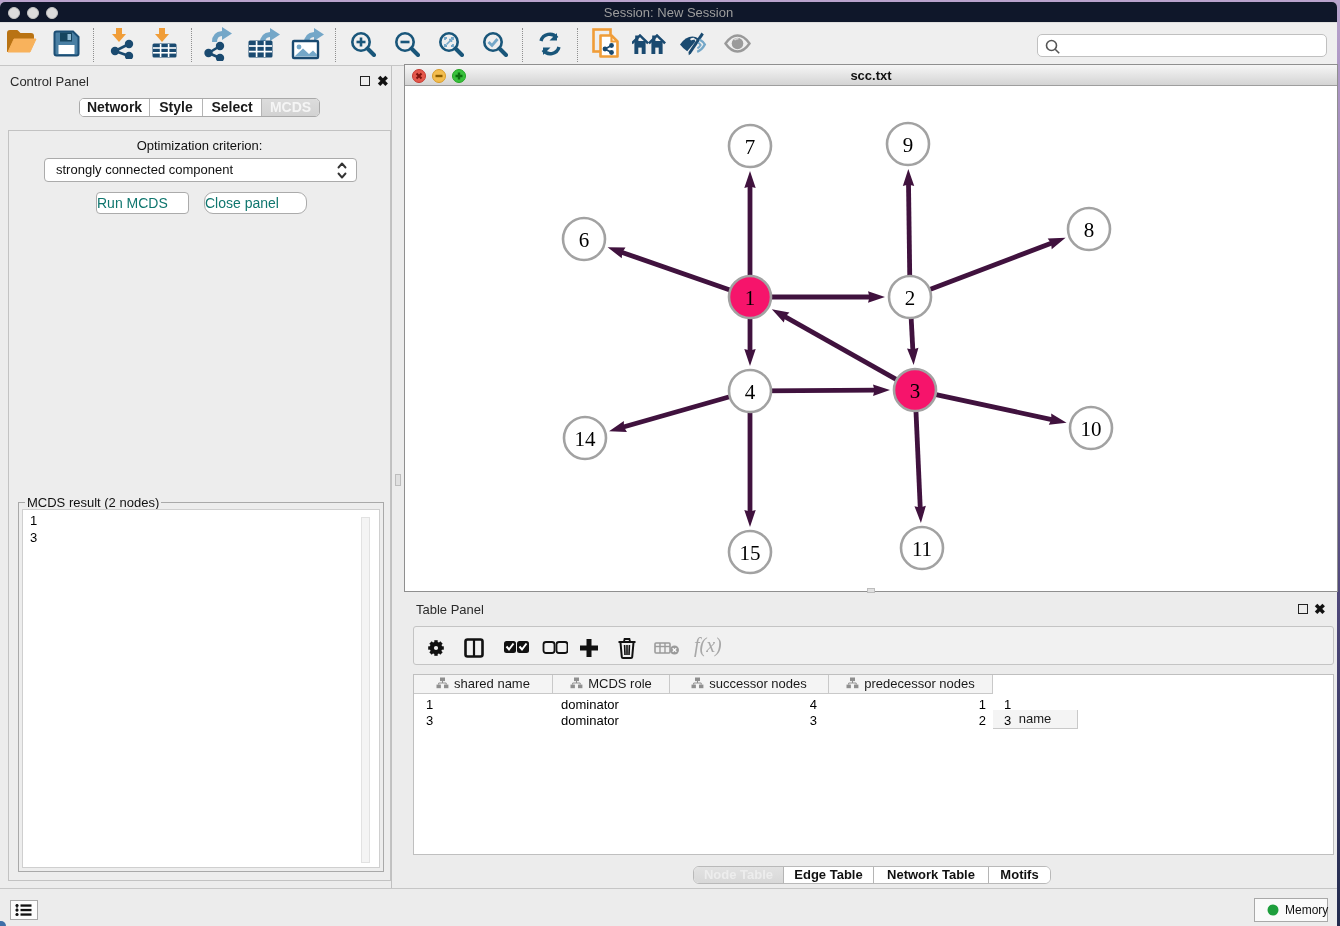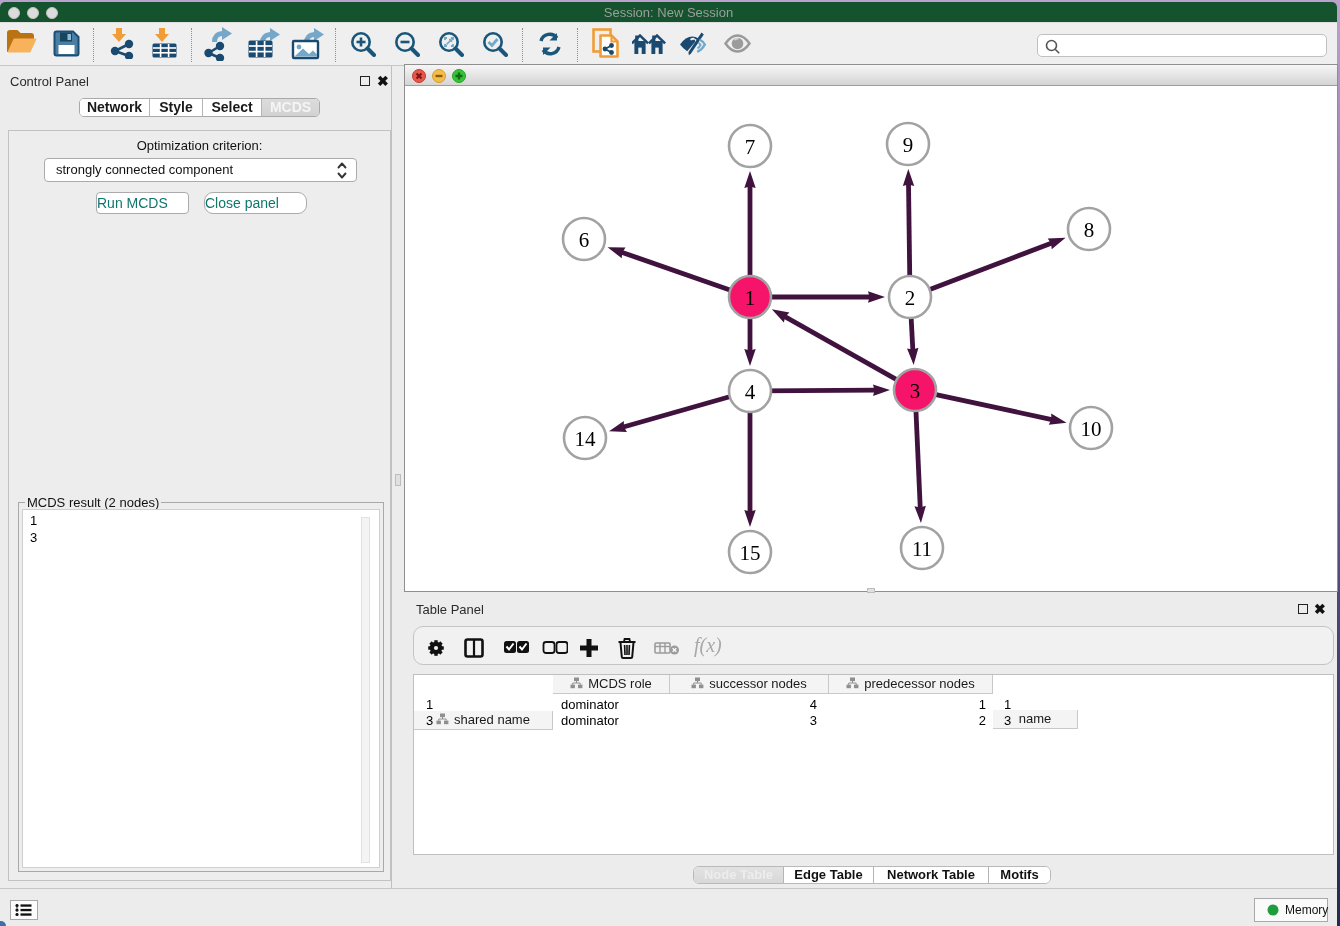--- a/index.html
+++ b/index.html
@@ -1,21 +1,21 @@
 <!DOCTYPE html>
 <html><head>
 <meta charset="utf-8">
 <style>
   * { margin:0; padding:0; box-sizing:border-box; }
   html,body { width:1340px; height:926px; overflow:hidden; }
   body { font-family:"Liberation Sans", sans-serif; background:linear-gradient(180deg,#b9a3cd 0%,#8f76ae 30%,#4e4779 65%,#232b4e 100%); position:relative; }
   .abs { position:absolute; }
   .window { position:absolute; left:0; top:2px; width:1337px; height:924px; background:#ececec; border-radius:5px 5px 7px 0; }
   
-  .titlebar { position:absolute; left:0; top:0; width:1337px; height:21px; background:#14532d; border-radius:5px 5px 0 0; border-bottom:1px solid #dedede; }
+  .titlebar { position:absolute; left:0; top:0; width:1337px; height:21px; background:#0f172a; border-radius:5px 5px 0 0; border-bottom:1px solid #dedede; }
   .tl { position:absolute; top:5px; width:12px; height:12px; border-radius:50%; background:#dcdcdc; border:1px solid #c3c3c3; }
   .title-text { position:absolute; top:3px; left:0; width:100%; text-align:center; font-size:13px; color:#9d9d9d; }
   
   .toolbar { position:absolute; left:0; top:21px; width:1337px; height:43px; background:#efefef; border-bottom:1px solid #c6c6c6; }
   .tsep { position:absolute; top:5px; height:34px; width:0; border-left:1px dotted #8f8f8f; }
   .ticon { position:absolute; }
   .searchbox { position:absolute; left:1037px; top:11px; width:290px; height:23px; background:#fff; border:1px solid #c0c0c0; border-radius:5px; }
   
   .cpanel { position:absolute; left:0; top:64px; width:392px; height:822px; background:#ececec; border-right:1px solid #c0c0c0; }
   .phead { font-size:13px; color:#2b2b2b; }
@@ -32,21 +32,21 @@
   .fieldset { position:absolute; left:9px; top:371px; width:366px; height:370px; border:1px solid #a9a9a9; }
   .legend { position:absolute; left:6px; top:-8px; background:#ededed; font-size:13px; color:#111; padding:0 2px; }
   .resultbox { position:absolute; left:3px; top:6px; right:3px; bottom:3px; background:#fff; border:1px solid #cfcfcf; font-size:13px; color:#000; line-height:16.5px; padding:3px 0 0 7px; }
   .vscroll { position:absolute; right:9px; top:7px; width:9px; bottom:4px; background:#f4f4f4; border:1px solid #e2e2e2; }
   
   .netframe { position:absolute; left:404px; top:62px; width:934px; height:528px; border:1px solid #8f8f8f; background:#fff; }
   .nethead { position:absolute; left:0; top:0; width:100%; height:21px; background:linear-gradient(180deg,#f6f6f6,#d4d4d4); border-bottom:1px solid #9e9e9e; }
   .nettitle { position:absolute; left:0; top:3px; width:100%; text-align:center; font-size:13px; font-weight:bold; color:#111; }
   
   .tpanel { position:absolute; left:393px; top:593px; width:944px; height:295px; background:#ececec; }
-  .ttoolbar { position:absolute; left:20px; top:31px; width:921px; height:39px; background:#f1f1f1; border:1px solid #c4c4c4; border-radius:10px; }
+  .ttoolbar { position:absolute; left:20px; top:31px; width:921px; height:39px; background:#f1f1f1; border:1px solid #c4c4c4; border-radius:3px; }
   .ttable { position:absolute; left:20px; top:79px; width:921px; height:181px; background:#fff; border:1px solid #bfbfbf; }
   .thead { position:absolute; top:0; height:19px; background:#f4f4f4; border-right:1px solid #c9c9c9; border-bottom:1px solid #c9c9c9; font-size:13px; color:#1a1a1a; text-align:center; line-height:18px; }
   .trow { position:absolute; font-size:13px; color:#000; }
   .btabs { position:absolute; display:flex; border:1px solid #b9b9b9; border-radius:6px; overflow:hidden; background:#fff; }
   .btab { font-size:13px; font-weight:bold; color:#111; text-align:center; line-height:16px; background:#fff; border-right:1px solid #b5b5b5; }
   .btab:last-child { border-right:none; }
   .btab.sel { background:linear-gradient(180deg,#e2e2e2,#d8d8d8); color:#ededed; }
   
   .statusbar { position:absolute; left:0; top:886px; width:1337px; height:38px; background:#ececec; border-top:1px solid #c6c6c6; }
   .membtn { position:absolute; left:1254px; top:9px; width:74px; height:24px; background:#fafafa; border:1px solid #a9a9a9; font-size:12px; color:#111; }
@@ -232,20 +232,21 @@
       </svg>
     <div class="nethead">
       <svg width="80" height="21" viewBox="0 0 80 21">
         <circle cx="14" cy="11" r="6.5" fill="#e4574b" stroke="#c43a31" stroke-width="1"></circle>
         <path d="M11.5 8.5 L16.5 13.5 M16.5 8.5 L11.5 13.5" stroke="#7e120d" stroke-width="2"></path>
         <circle cx="34" cy="11" r="6.5" fill="#f3bd4e" stroke="#d89c2b" stroke-width="1"></circle>
         <line x1="30.5" y1="11" x2="37.5" y2="11" stroke="#8a5d00" stroke-width="2.4"></line>
         <circle cx="54" cy="11" r="6.5" fill="#38c03c" stroke="#23a524" stroke-width="1"></circle>
         <path d="M54 7.5 L54 14.5 M50.5 11 L57.5 11" stroke="#0c6e10" stroke-width="2.4"></path>
       </svg>
+      <div class="nettitle">scc.txt</div>
     </div>
     <svg id="graph" width="932" height="507" style="position:absolute;left:0;top:21px;" viewBox="0 0 932 507">
 <defs>
           <marker id="arw" markerWidth="40" markerHeight="14" refX="3" refY="0" orient="auto" markerUnits="userSpaceOnUse" viewBox="-2 -7 40 14">
             <path d="M17 0 L0 5.7 L1.5 0 L0 -5.7 Z" fill="#40123e"></path>
           </marker>
         </defs>
 <line x1="345.0" y1="202.6" x2="345.0" y2="99.0" stroke="#40123e" stroke-width="4.8" marker-end="url(#arw)"></line>
 <line x1="337.1" y1="208.2" x2="215.8" y2="165.9" stroke="#40123e" stroke-width="4.8" marker-end="url(#arw)"></line>
 <line x1="353.4" y1="211.0" x2="466.0" y2="211.0" stroke="#40123e" stroke-width="4.8" marker-end="url(#arw)"></line>
@@ -341,21 +342,21 @@
           <rect x="1" y="2" width="15" height="10" rx="1" fill="none" stroke="#9b9b9b" stroke-width="1.6"></rect>
 <line x1="1" y1="5.5" x2="16" y2="5.5" stroke="#9b9b9b" stroke-width="1.4"></line>
           <line x1="6" y1="2" x2="6" y2="12" stroke="#9b9b9b" stroke-width="1.4"></line>
           <line x1="11" y1="2" x2="11" y2="12" stroke="#9b9b9b" stroke-width="1.4"></line>
 <circle cx="20.5" cy="9" r="4.5" fill="#9b9b9b"></circle>
           <path d="M18.7 7.2 L22.3 10.8 M22.3 7.2 L18.7 10.8" stroke="#ffffff" stroke-width="1.3"></path>
         </svg>
 <div style="position:absolute;left:280px;top:7px;font-family:'Liberation Serif',serif;font-style:italic;font-size:20px;color:#a8a8a8;">f(x)</div>
 </div>
     <div class="ttable" id="ttable">
-<div class="thead" style="left:0px;width:139px;margin-top:36px;"><svg width="13" height="12" viewBox="0 0 13 12" style="vertical-align:-1px;margin-right:5px;">
+<div class="thead" style="left:0px;width:139px;"><svg width="13" height="12" viewBox="0 0 13 12" style="vertical-align:-1px;margin-right:5px;">
             <rect x="4" y="0.5" width="5" height="3.6" fill="#8f8f8f"></rect>
             <rect x="0.5" y="7.6" width="4.4" height="3.6" fill="#8f8f8f"></rect>
             <rect x="8" y="7.6" width="4.4" height="3.6" fill="#8f8f8f"></rect>
             <path d="M6.5 4 L6.5 6 M2.7 7.6 L2.7 6 L10.2 6 L10.2 7.6" fill="none" stroke="#8f8f8f" stroke-width="1"></path>
           </svg>shared name</div>
 <div class="thead" style="left:139px;width:117px;"><svg width="13" height="12" viewBox="0 0 13 12" style="vertical-align:-1px;margin-right:5px;">
             <rect x="4" y="0.5" width="5" height="3.6" fill="#8f8f8f"></rect>
             <rect x="0.5" y="7.6" width="4.4" height="3.6" fill="#8f8f8f"></rect>
             <rect x="8" y="7.6" width="4.4" height="3.6" fill="#8f8f8f"></rect>
             <path d="M6.5 4 L6.5 6 M2.7 7.6 L2.7 6 L10.2 6 L10.2 7.6" fill="none" stroke="#8f8f8f" stroke-width="1"></path>

